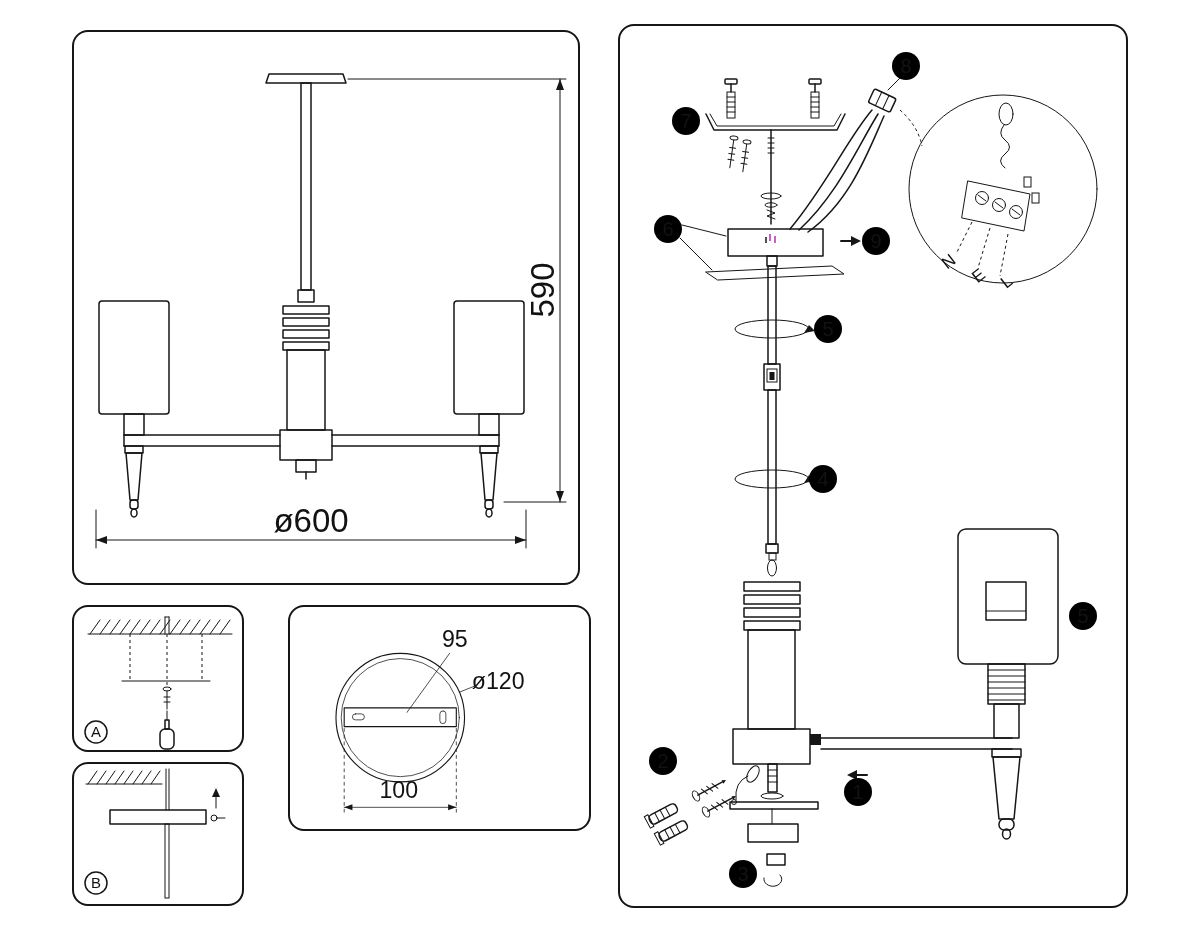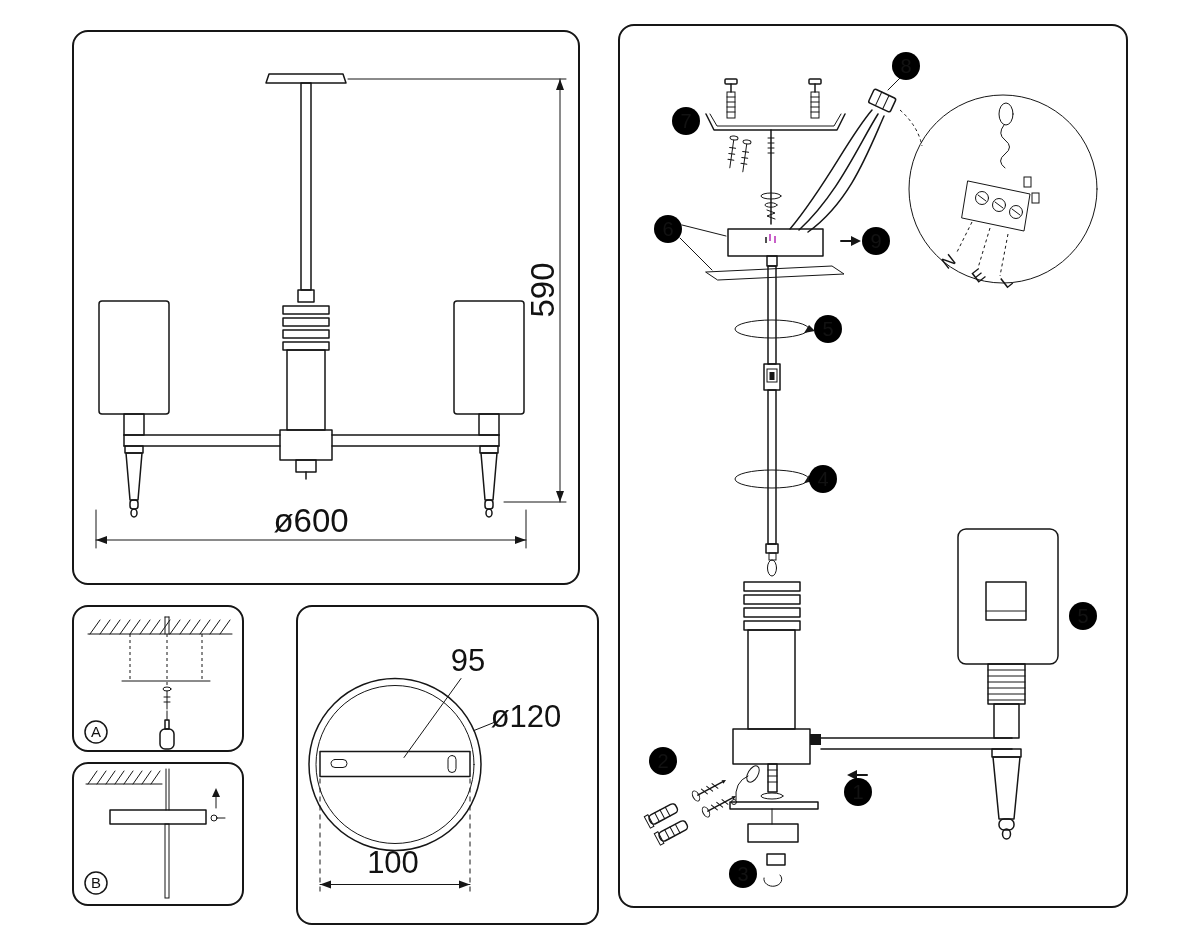--- a/index.html
+++ b/index.html
@@ -180,21 +180,21 @@
         <circle class="thin" cx="140" cy="54" r="3"></circle>
         <line class="thin" x1="143" y1="54" x2="151" y2="54"></line>
       </g>
       <g>
         <circle class="ln" cx="22" cy="119" r="11" style="fill:#fff"></circle>
         <text class="detail-letter" x="22" y="124">B</text>
       </g>
     </svg>
   </div>
 
-  <div class="panel" style="left:296px;top:605px;width:303px;height:320px">
+  <div class="panel" style="left:288px;top:605px;width:303px;height:226px">
     <svg viewBox="0 0 299 297">
       <g>
         <circle class="ln" cx="97" cy="148" r="86"></circle>
         <circle class="thin" cx="97" cy="148" r="79"></circle>
       </g>
       <g>
         <rect class="ln" x="22" y="135" width="150" height="25"></rect>
         <rect class="thin" x="33" y="143" width="16" height="8" rx="4"></rect>
         <rect class="thin" x="150" y="139" width="8" height="17" rx="4"></rect>
       </g>

